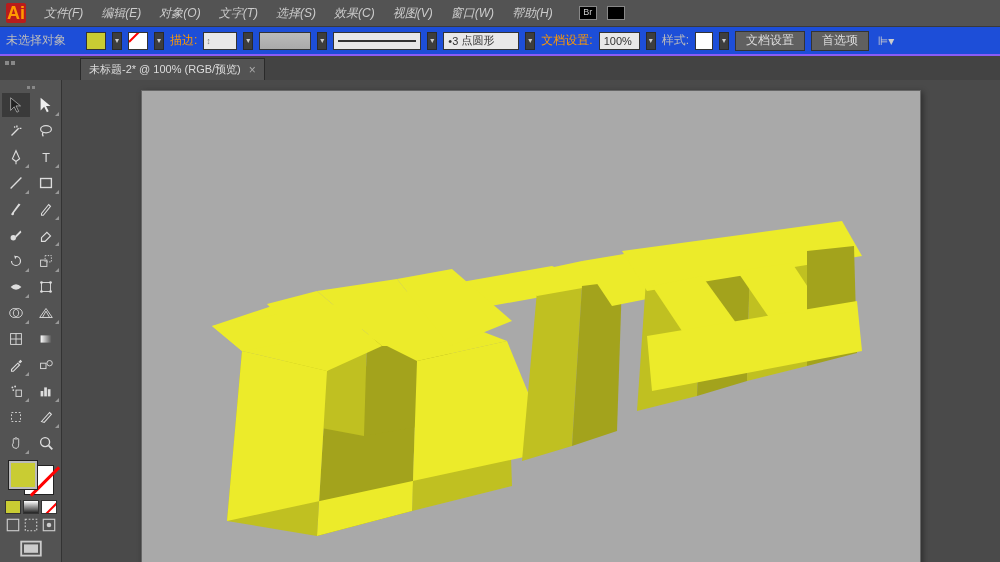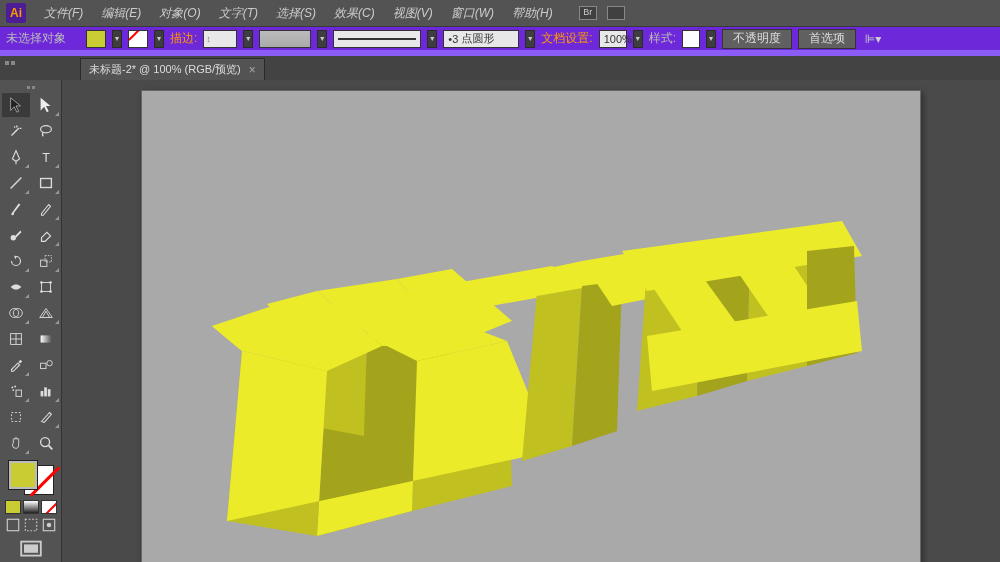--- a/index.html
+++ b/index.html
@@ -1,26 +1,26 @@
 <!DOCTYPE html>
 <html><head>
 <meta charset="utf-8">
 <style>
   * { box-sizing: border-box; margin: 0; padding: 0; font-family: "Microsoft YaHei", Arial, sans-serif; }
   body { width: 1000px; height: 562px; background: #4a4a4a; overflow: hidden; position: relative; }
   
   
   .menubar { height: 26px; background: #535353; display: flex; align-items: center; padding-left: 6px; gap: 2px; font-size: 12px; color: #ccc; }
-  .ai-logo { width: 20px; height: 20px; background: #4c1d95; color: #ff9a00; display: flex; align-items: center; justify-content: center; font-weight: bold; font-size: 12px; margin-right: 8px; border-radius: 2px; }
+  .ai-logo { width: 20px; height: 20px; background: #b91c1c; color: #ff9a00; display: flex; align-items: center; justify-content: center; font-weight: bold; font-size: 18px; margin-right: 8px; border-radius: 2px; }
   .menu-item { padding: 4px 8px; cursor: pointer; font-style: italic; }
   .menubar-right { margin-left: 16px; display: flex; gap: 10px; align-items: center; }
-  .menubar-icon { width: 18px; height: 14px; border: 1px solid #888; background: #404040; }
-  
-  
-  .controlbar { height: 30px; background: #6d28d9; border-top: 1px solid #3a3a3a; border-bottom: 6px solid #8b5cf6; display: flex; align-items: center; font-size: 12px; color: #ccc; padding: 0 6px; gap: 6px; }
+  .menubar-icon { width: 18px; height: 14px; border: 1px solid #888; background: #000000; }
+  
+  
+  .controlbar { height: 30px; background: #1d4ed8; border-top: 1px solid #3a3a3a; border-bottom: 2px solid #8b5cf6; display: flex; align-items: center; font-size: 12px; color: #ccc; padding: 0 6px; gap: 6px; }
   .ctrl-label { color: #bbb; white-space: nowrap; }
   .ctrl-label.orange { color: #ff9a00; }
   .swatch { width: 20px; height: 18px; border: 1px solid #333; background: #c9cc33; }
   .swatch.none { background: #fff; position: relative; }
   .swatch.none::after { content: ""; position: absolute; left: 0; top: 50%; width: 140%; height: 2px; background: red; transform: rotate(-45deg); transform-origin: left center; }
   .dropdown-arrow { width: 10px; height: 18px; background: #3e3e3e; border: 1px solid #2a2a2a; display: flex; align-items: center; justify-content: center; font-size: 8px; color: #ccc; }
   .numfield { width: 46px; height: 18px; background: #e8e8e8; border: 1px solid #333; font-size: 11px; color: #333; display: flex; align-items: center; padding-left: 2px; }
   .stroke-style { width: 52px; height: 18px; background: linear-gradient(#bbb,#aaa); border: 1px solid #333; }
   .stroke-profile { width: 88px; height: 18px; background: #e8e8e8; border: 1px solid #333; position: relative; }
   .stroke-profile::after { content:""; position:absolute; left:4px; right:4px; top:50%; height:2px; background:#333; transform:translateY(-50%);}
@@ -103,26 +103,26 @@
   <div class="dropdown-arrow">▾</div>
   <div class="stroke-style"></div>
   <div class="dropdown-arrow">▾</div>
   <div class="stroke-profile"></div>
   <div class="dropdown-arrow">▾</div>
   <div class="combo" style="width:76px">
     • <span>3</span>&nbsp;<span>点圆形</span>
   </div>
   <div class="dropdown-arrow">▾</div>
   <span class="ctrl-label orange">文档设置:</span>
-  <div class="combo" style="width:28px">100%</div>
+  <div class="combo" style="width:41px">100%</div>
   <div class="dropdown-arrow">▾</div>
   <span class="ctrl-label">样式:</span>
   <div class="style-swatch"></div>
   <div class="dropdown-arrow">▾</div>
-  <div class="btn">不透明度</div>
+  <div class="btn">文档设置</div>
   <div class="btn">首选项</div>
   <div style="width:22px;height:16px;display:flex;align-items:center;justify-content:center;color:#ccc">⊫▾</div>
 </div>
 
 <div class="tabarea-handle">
     <span></span>
     <span></span>
   </div>
 
 <div class="tabarea">

